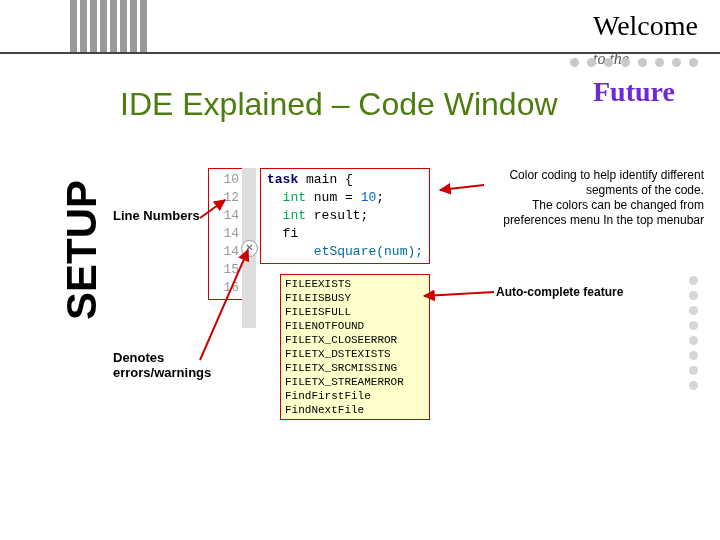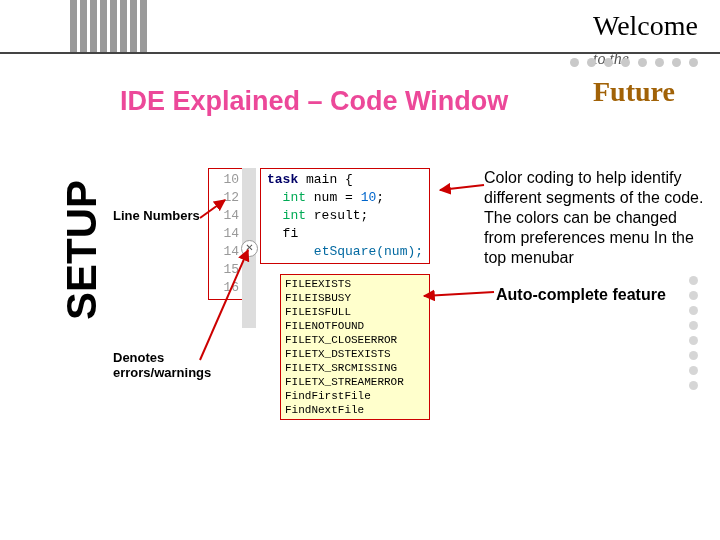--- a/index.html
+++ b/index.html
@@ -6,33 +6,33 @@
   body { width:720px; height:540px; font-family: Arial, Helvetica, sans-serif; background:#fff; position:relative; overflow:hidden; }
 
   
   .header { position:absolute; top:0; left:0; right:0; height:78px; }
   .header-stripes { position:absolute; top:0; left:70px; display:flex; gap:3px; }
   .header-stripes span { display:block; width:7px; height:52px; background:#9a9a9a; }
   .header-rule { position:absolute; top:52px; left:0; right:0; height:2px; background:#444; }
   .logo { position:absolute; right:22px; top:10px; display:flex; align-items:baseline; gap:8px; font-family: Georgia, 'Palatino Linotype', Palatino, serif; flex-direction: column; }
   .logo .welcome { font-size:28px; color:#000; }
   .logo .tothe  { font-size:16px; font-style:italic; color:#555; }
-  .logo .future { font-size:28px; font-weight:bold; color:#a16207; }
+  .logo .future { font-size:28px; font-weight:bold; color:#6d28d9; }
   .dot-row { position:absolute; right:22px; top:58px; display:flex; gap:8px; }
   .dot-row span { width:9px; height:9px; border-radius:50%; background:#c9c9c9; display:block; }
 
   
-  .slide-title { position:absolute; top:86px; left:120px; font-size:27px; font-weight:bold; color:#ec4899; }
+  .slide-title { position:absolute; top:86px; left:120px; font-size:32px; font-weight:normal; color:#4d7c0f; }
 
   
   .setup { position:absolute; left:58px; top:168px; transform:rotate(-90deg); transform-origin:left top; font-size:42px; font-weight:bold; color:#000; white-space:nowrap; }
 
   
   .label { position:absolute; font-size:13px; font-weight:bold; color:#000;padding-left:7px; }
-  .annotation { position:absolute; font-size:16px; color:#000; line-height:1.25; }
+  .annotation { position:absolute; font-size:12px; color:#000; line-height:1.25;text-align:right; }
   .annotation.bold { font-weight:bold; }
 
   
   .codewin { position:absolute; left:208px; top:168px; width:260px; height:210px; }
   .gutter { position:absolute; left:0; top:0; width:28px; border:1px solid #c00; background:#fff; font-family:'Courier New',monospace; font-size:13px; color:#999; text-align:right; padding:2px 4px 2px 2px; line-height:18px; }
   .err-col { position:absolute; left:34px; top:0; width:14px; height:160px; background:#ddd; }
   .err-badge { position:absolute; left:33px; top:72px; width:15px; height:15px; border-radius:50%; border:1px solid #999; background:#fff; font-size:10px; text-align:center; line-height:14px; color:#555; }
   .code { position:absolute; left:52px; top:0; font-family:'Courier New',monospace; font-size:13px; line-height:18px; white-space:pre; border:1px solid #c00; padding:2px 6px; background:#fff; }
   .kw  { color:#006; font-weight:bold;text-align:center; }
   .typ { color:#0a5; }

